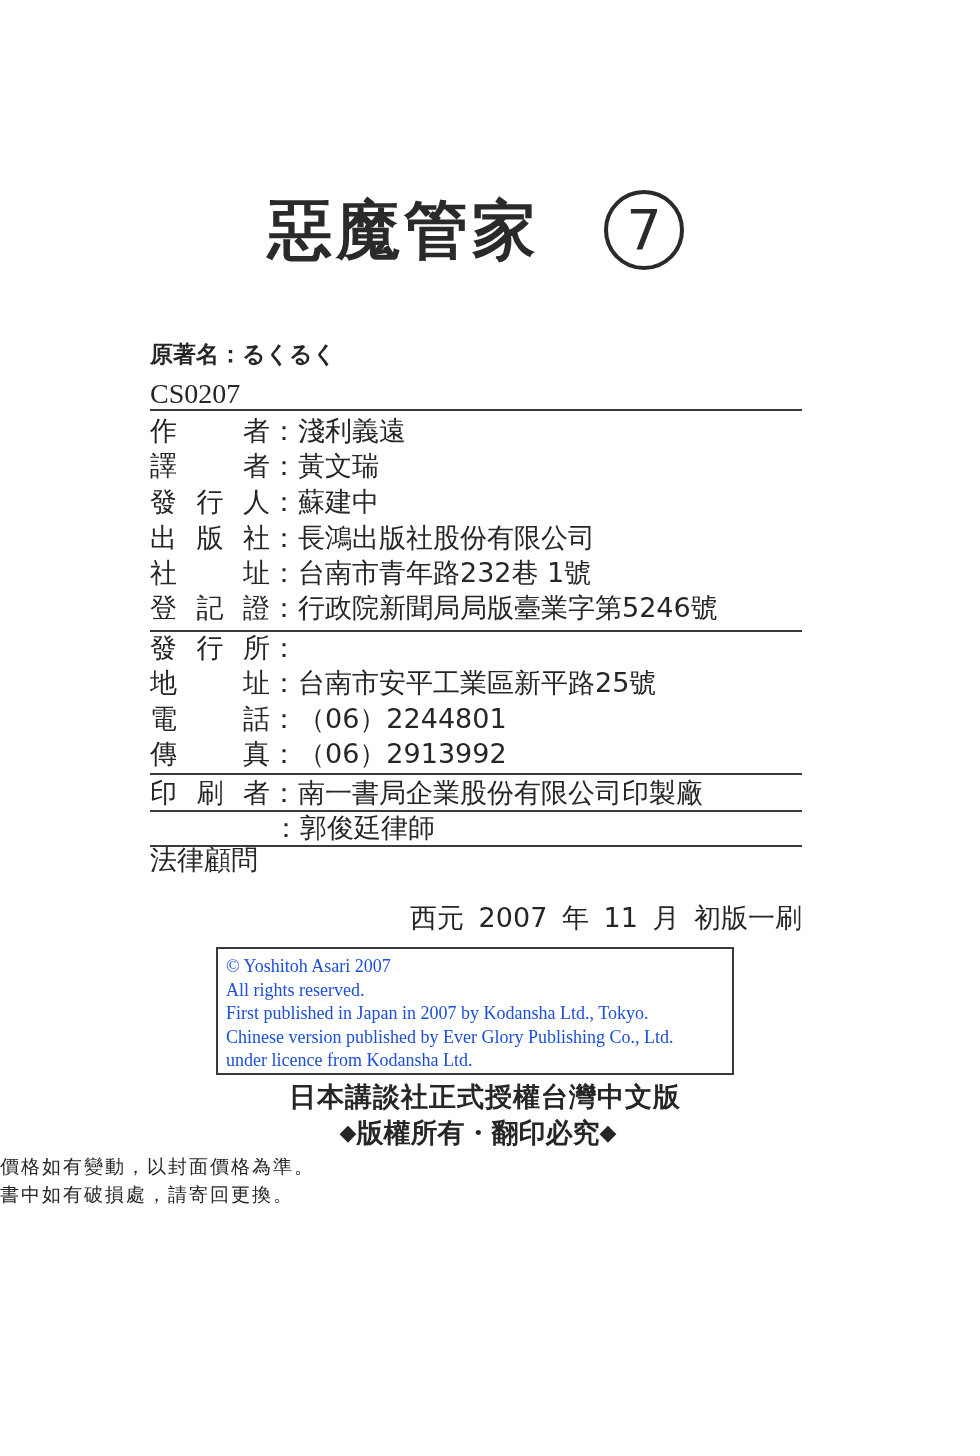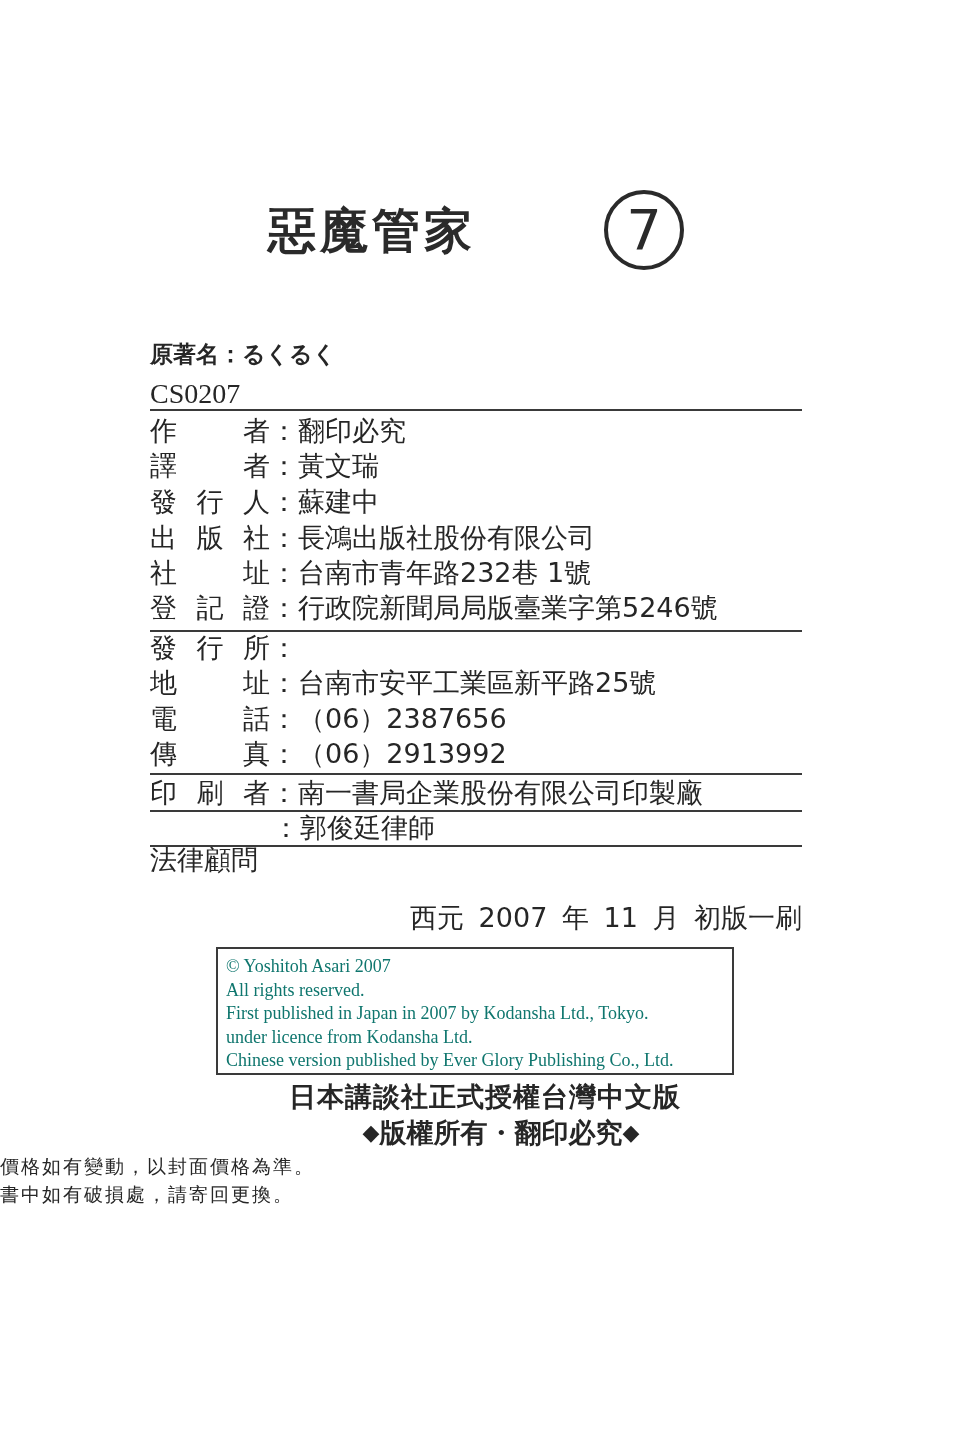--- a/index.html
+++ b/index.html
@@ -3,21 +3,21 @@
 <meta charset="utf-8">
 <style>
   html, body { margin:0; padding:0; }
   body {
     width:980px; height:1456px; background:#ffffff; position:relative;
     overflow:hidden; color:#262626;
     font-family: "DejaVu Sans", "Liberation Sans", sans-serif;
   }
   .abs { position:absolute; }
   .title {
-    left:268px; top:188px; font-size:48px; font-weight:bold; letter-spacing:4px;
+    left:268px; top:188px; font-size:64px; font-weight:bold; letter-spacing:4px;
     line-height:84px; white-space:nowrap; color:#2a2a2a;
   }
   .vol-circle {
     left:604px; top:190px; width:80px; height:80px; border:4px solid #2a2a2a;
     border-radius:50%; box-sizing:border-box; text-align:center;
     font-size:56px; line-height:72px; font-weight:normal; color:#2a2a2a;
   }
   .orig {
     left:150px; top:334px; font-size:23px; font-weight:bold; line-height:40px; white-space:nowrap;
   }
@@ -37,30 +37,30 @@
   .lbl.wide { width:122px;margin-top:32px; }
   .colon { width:28px; text-align:center; }
   .val { }
   .edition {
     right:178px; top:852px; font-size:27px; line-height:36px; white-space:nowrap; word-spacing:6px;margin-top:48px;
   }
   .cbox {
     left:216px; top:947px; width:518px; height:128px; border:2px solid #3a3a3a;
     box-sizing:border-box; padding:6px 8px;
     font-family:"Liberation Serif", "DejaVu Serif", serif; font-size:18px; line-height:23.5px;
-    color:#0f766e;
+    color:#1d4ed8;
   }
   .cbox div { white-space:nowrap; }
   .lic {
     left:0; width:970px; text-align:center; top:1080px; font-size:27px; font-weight:bold;
     line-height:34px; white-space:nowrap; letter-spacing:1px;
   }
   .rights {
     left:0; width:956px; text-align:center; top:1116px; font-size:27px; font-weight:bold;
-    line-height:34px; white-space:nowrap;padding-left:23px;
+    line-height:34px; white-space:nowrap;
   }
   .diamond { display:inline-block; font-size:22px; vertical-align:2px; }
   .note {
     left:0; width:956px; font-size:19px; line-height:28px;
     font-family:"DejaVu Serif", "Liberation Serif", serif; white-space:nowrap; letter-spacing:2px;
   }
 </style>
 </head>
 <body>
 
@@ -70,21 +70,21 @@
 <div class="abs orig">原著名：るくるく</div>
 <div class="abs code">CS0207</div>
 <div class="rule" style="top:409px;"></div>
 
 <div class="row" style="top:413px;">
   <span class="lbl">
     <span>作</span>
     <span>者</span>
   </span>
   <span class="colon">：</span>
-  <span class="val">翻印必究</span>
+  <span class="val">淺利義遠</span>
 </div>
 <div class="row" style="top:448px;">
   <span class="lbl">
     <span>譯</span>
     <span>者</span>
   </span>
   <span class="colon">：</span>
   <span class="val">黃文瑞</span>
 </div>
 <div class="row" style="top:484px;">
@@ -139,21 +139,21 @@
   </span>
   <span class="colon">：</span>
   <span class="val">台南市安平工業區新平路25號</span>
 </div>
 <div class="row" style="top:701px;">
   <span class="lbl">
     <span>電</span>
     <span>話</span>
   </span>
   <span class="colon">：</span>
-  <span class="val">（06）2387656</span>
+  <span class="val">（06）2244801</span>
 </div>
 <div class="row" style="top:736px;">
   <span class="lbl">
     <span>傳</span>
     <span>真</span>
   </span>
   <span class="colon">：</span>
   <span class="val">（06）2913992</span>
 </div>
 <div class="rule" style="top:773px;"></div>
@@ -177,22 +177,22 @@
   <span class="val">郭俊廷律師</span>
 </div>
 <div class="rule" style="top:845px;"></div>
 
 <div class="abs edition">西元 2007 年 11 月 初版一刷</div>
 
 <div class="abs cbox">
   <div>© Yoshitoh Asari 2007</div>
   <div>All rights reserved.</div>
   <div>First published in Japan in 2007 by Kodansha Ltd., Tokyo.</div>
+  <div>Chinese version published by Ever Glory Publishing Co., Ltd.</div>
   <div>under licence from Kodansha Ltd.</div>
-  <div>Chinese version published by Ever Glory Publishing Co., Ltd.</div>
 </div>
 
 <div class="abs lic">日本講談社正式授權台灣中文版</div>
 <div class="abs rights">
   <span class="diamond">◆</span><span>版權所有・翻印必究</span><span class="diamond">◆</span>
 </div>
 <div class="abs note" style="top:1152px;">價格如有變動，以封面價格為準。</div>
 <div class="abs note" style="top:1180px;">書中如有破損處，請寄回更換。</div>
 
 </body></html>

